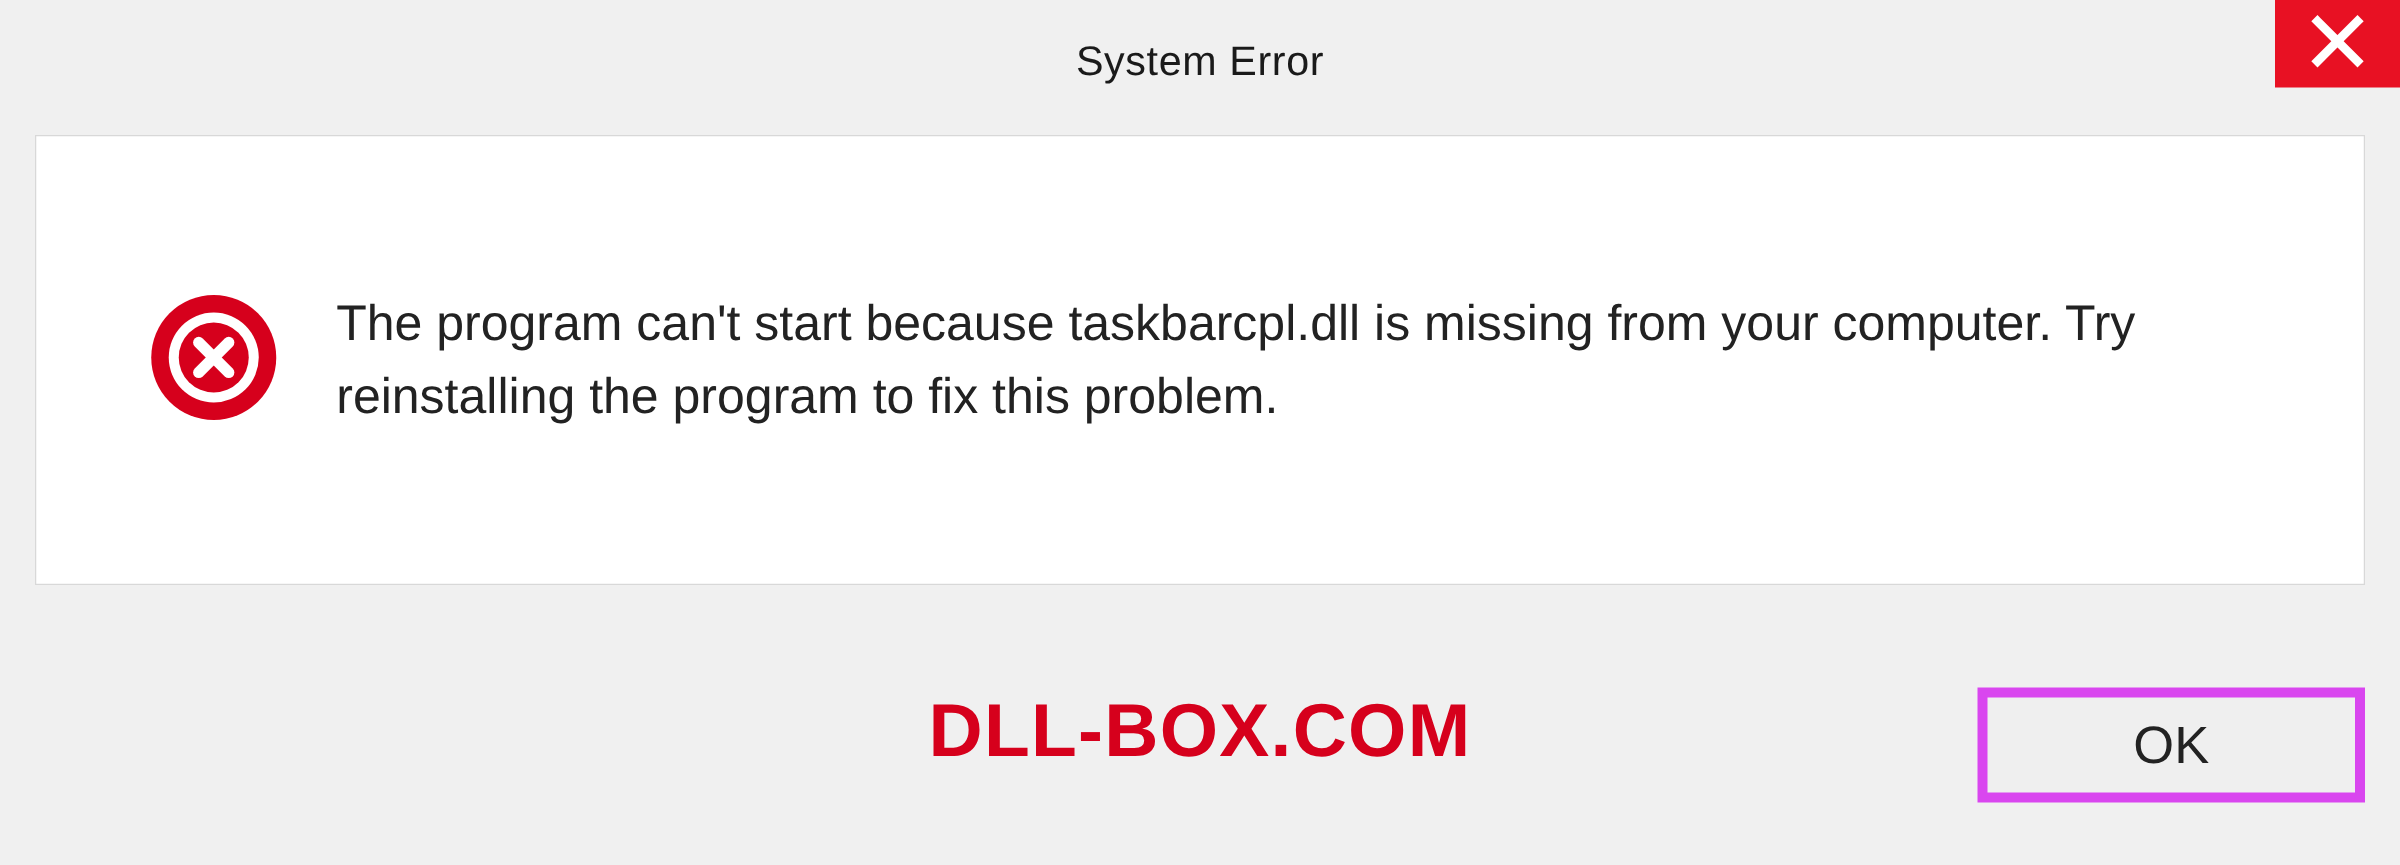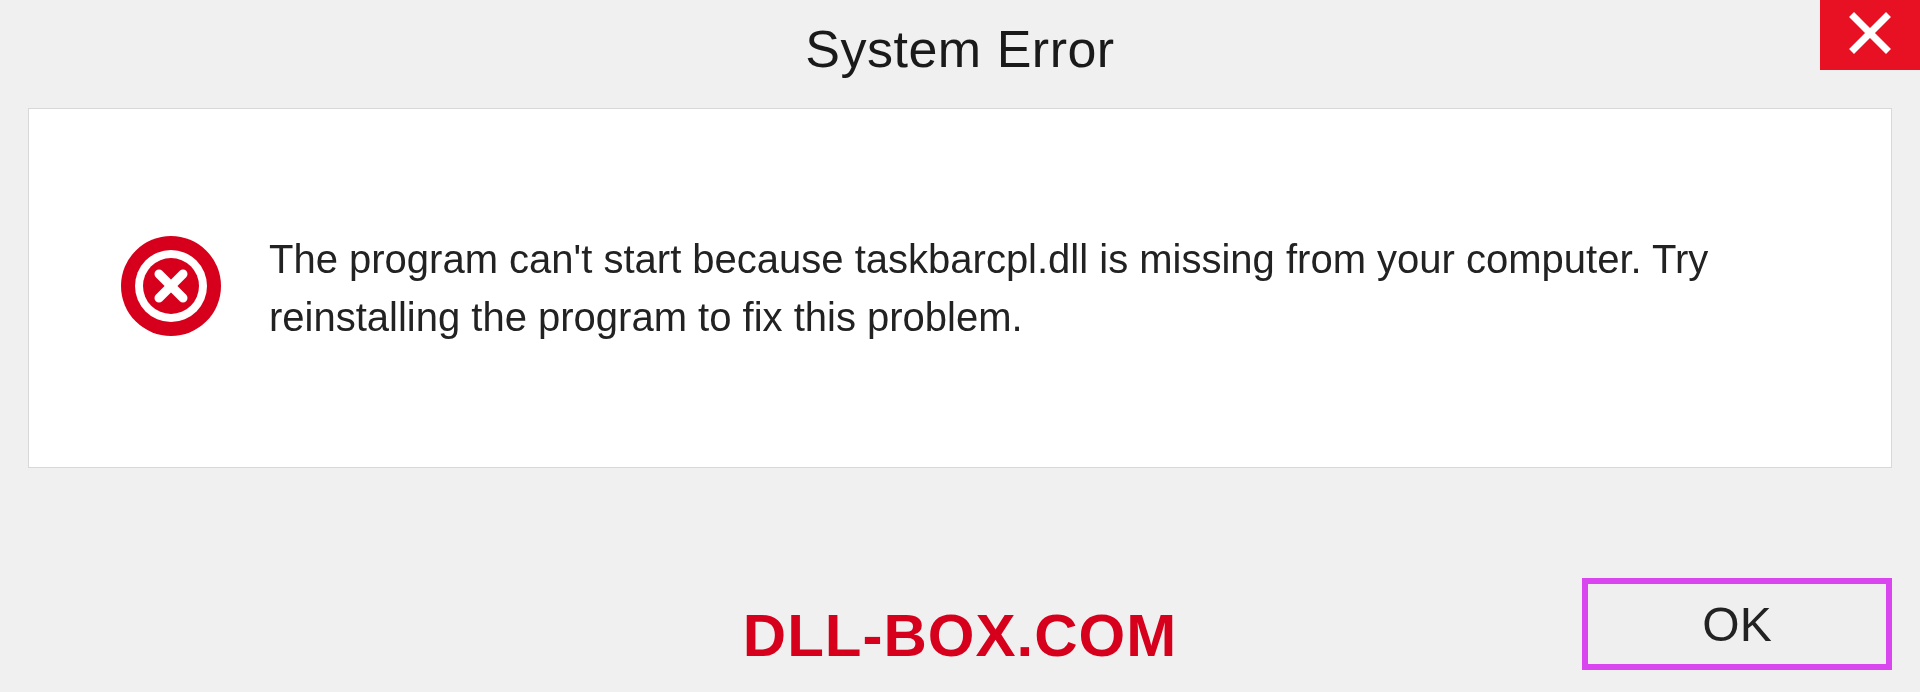--- a/index.html
+++ b/index.html
@@ -16,21 +16,21 @@
       overflow: hidden;
     }
     .titlebar {
       position: relative;
       height: 98px;
       display: flex;
       align-items: center;
       justify-content: center;
     }
     .title-text {
-      font-size: 52px;
+      font-size: 33px;
       font-weight: 400;
       color: #1a1a1a;
       letter-spacing: 0.5px;
     }
     .close-btn {
       position: absolute;
       top: 0;
       right: 0;
       width: 100px;
       height: 70px;
@@ -67,39 +67,39 @@
       color: #222;
       font-weight: 400;
     }
     .footer {
       position: absolute;
       bottom: 22px;
       left: 28px;
       right: 28px;
       height: 120px;
       display: flex;
-      align-items: flex-end;
+      align-items: flex-start;
       justify-content: flex-end;
     }
     .watermark {
       position: absolute;
       left: 50%;
       transform: translateX(-50%);
       font-size: 60px;
       font-weight: 800;
       color: #d6001c;
       letter-spacing: 1px;
       font-family: Arial, sans-serif;
     }
     .ok-btn {
       width: 310px;
       height: 92px;
       background: #efefef;
-      border: 6px solid #d946ef;
-      font-size: 48px;
+      border: 8px solid #d946ef;
+      font-size: 42px;
       color: #222;
       display: flex;
       align-items: center;
       justify-content: center;
       cursor: pointer;
       font-family: "Segoe UI", Tahoma, Arial, sans-serif;
     }
   </style>
 </head>
 <body>

